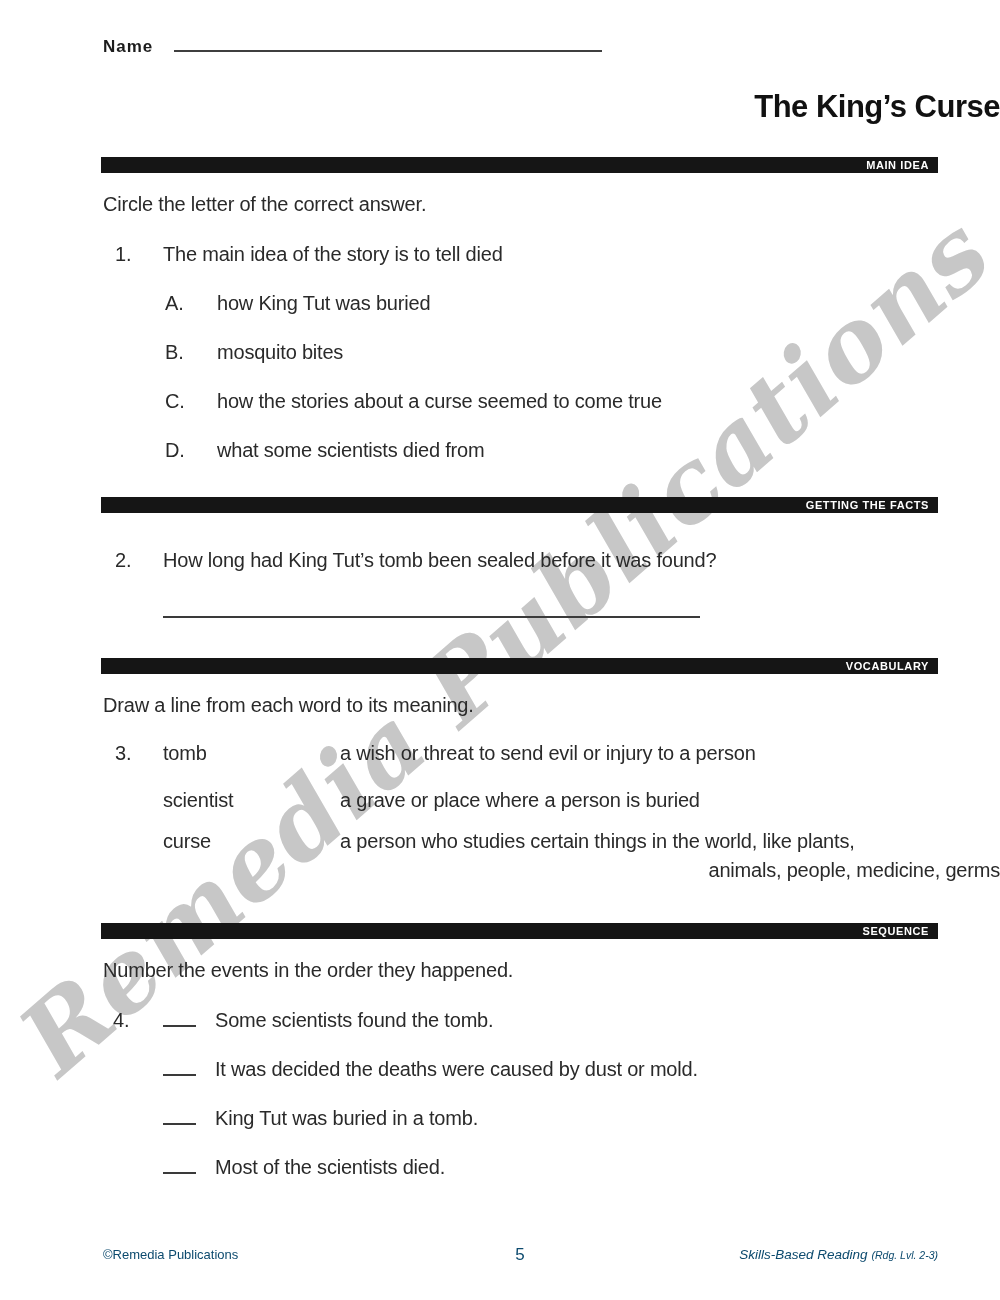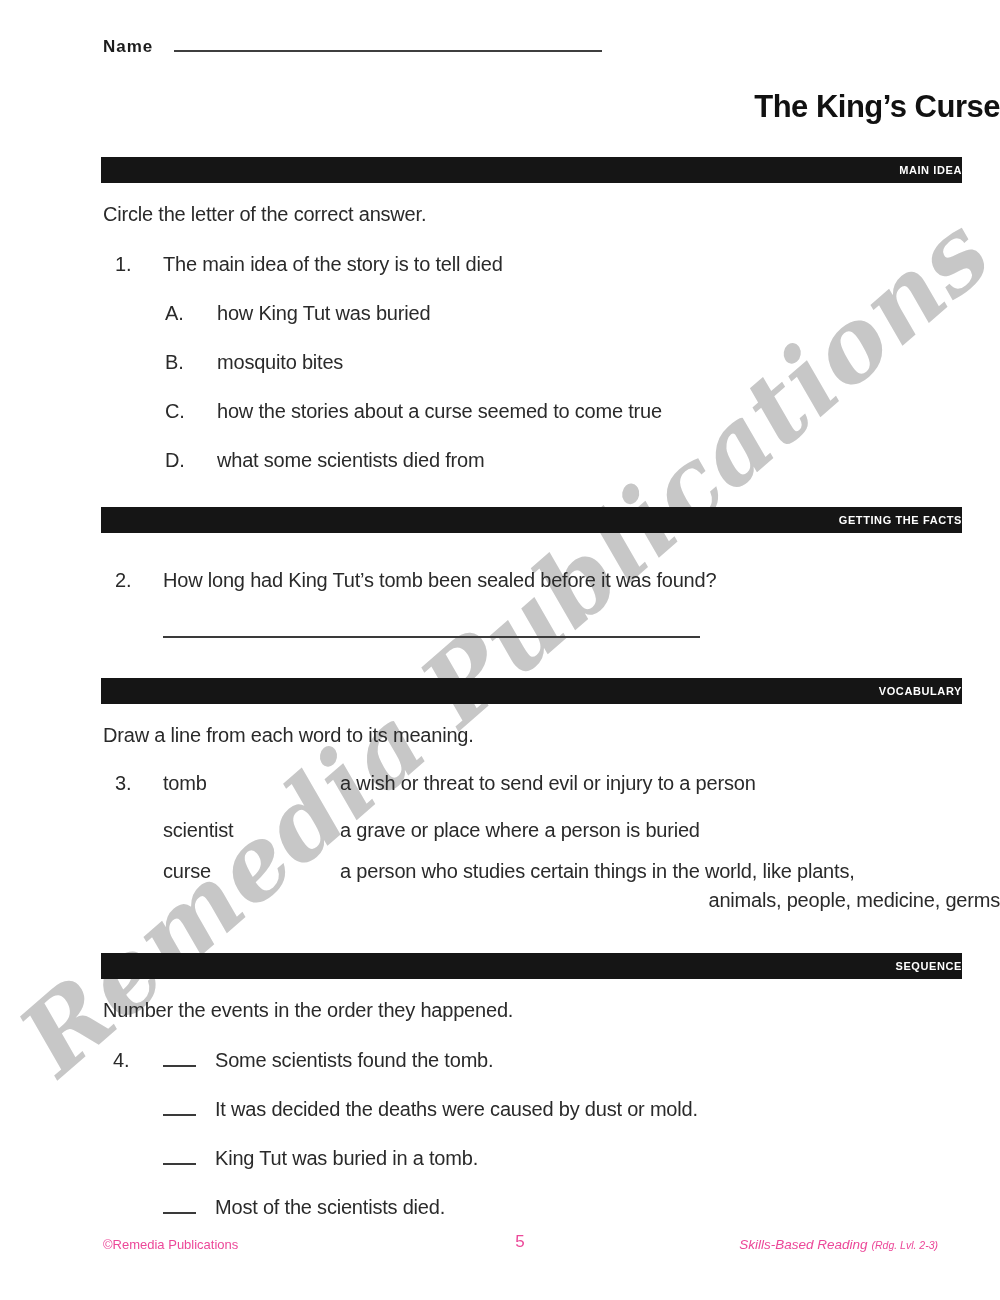--- a/index.html
+++ b/index.html
@@ -48,28 +48,28 @@
     padding-left: 53px;
     text-align: right;
     font-size: 31px;
     font-weight: bold;
     color: #111111;
     letter-spacing: -0.5px;
   }
 
   
   .section-bar {
-    height: 26px;
+    height: 16px;
     margin-left: 101px;
-    margin-right: 38px;
+    margin-right: 62px;
     background: #151515;
     display: flex;
     align-items: center;
     justify-content: flex-end;
-    padding-right: 0;
+    padding-right: 9px;
     box-sizing: border-box;
   }
   .bar-main-idea { margin-top: 32px; }
   .bar-facts      { margin-top: 34px; }
   .bar-vocab      { margin-top: 40px; }
   .bar-sequence   { margin-top: 40px; justify-content: flex-end; }
   .section-tag {
     color: #ffffff;
     font-size: 11px;
     font-weight: bold;
@@ -146,26 +146,26 @@
     border-bottom: 2px solid #3a3a3a;
     flex: none;
     margin-right: 19px;
   }
 
   
   .footer {
     position: absolute;
     left: 103px;
     right: 62px;
-    bottom: 48px;
+    bottom: 38px;
     display: flex;
     justify-content: space-between;
-    align-items: flex-end;
+    align-items: center;
     font-size: 13px;
-    color: #ec4899;
+    color: #0c4a6e;
     z-index: 1;
   }
   .footer-page-num {
     position: absolute;
     left: 417px;
     transform: translateX(-50%);
     font-size: 17px;
   }
   .footer-right { font-style: italic; font-size: 13.5px; }
   .footer-right-note { font-size: 10.5px; margin-left: 4px; }

